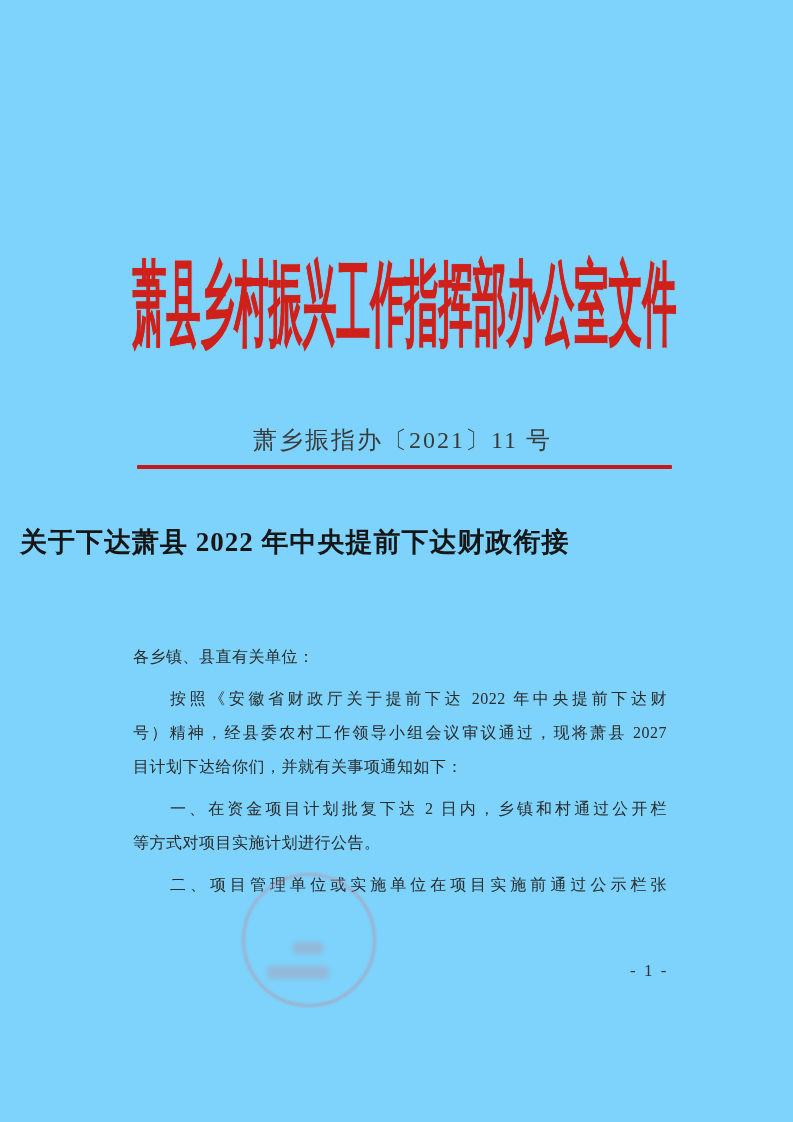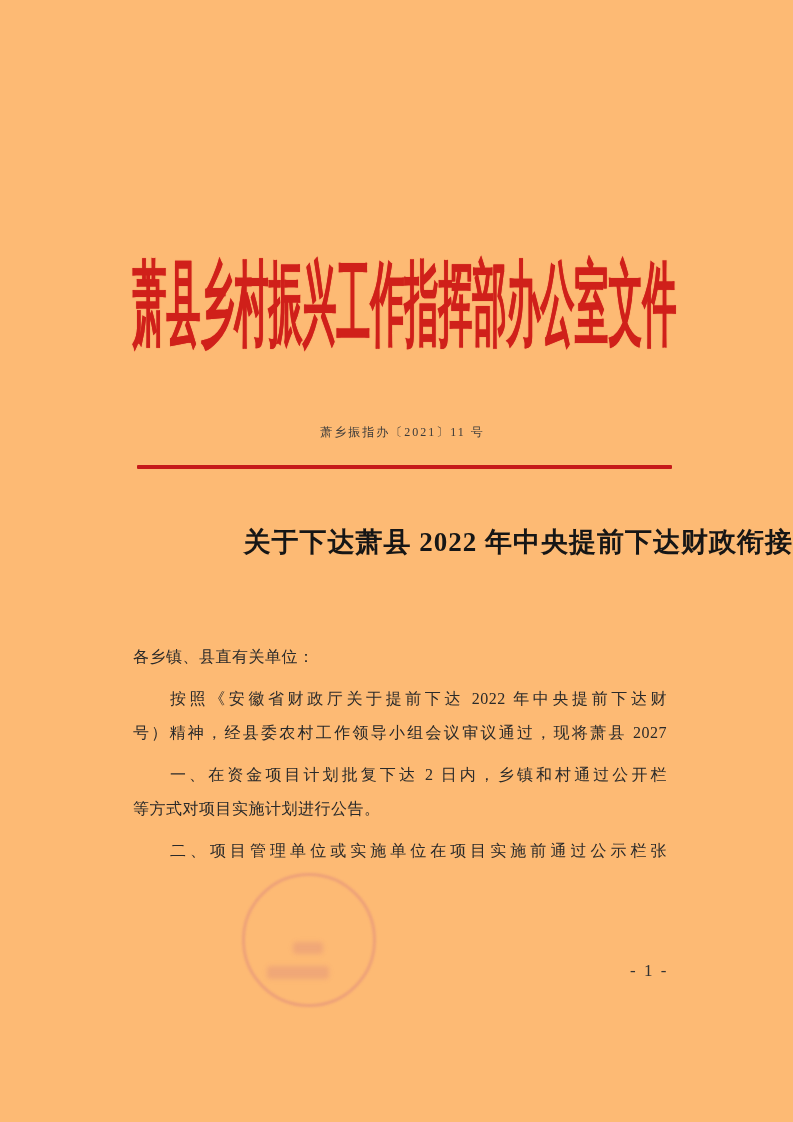--- a/index.html
+++ b/index.html
@@ -1,20 +1,20 @@
 <!DOCTYPE html>
 <html><head>
 <meta charset="utf-8">
 <style>
   html,body{margin:0;padding:0;background:#e9e9e9;}
   .page{
     position:relative;
     width:793px;height:1122px;
     margin:0 auto;
-    background:#fdba74;
+    background:#7dd3fc;
     overflow:hidden;
     font-family:"Liberation Serif","DejaVu Serif",serif;
   }
   
   .org-title{
     position:absolute;top:259px;left:0;right:0;
     text-align:center;padding-left:16px;
     pointer-events:none;
   }
   .org-title-text{
@@ -22,33 +22,33 @@
     font-size:34px;font-weight:bold;line-height:34px;
     letter-spacing:0px;white-space:nowrap;
     color:#d0201a;
     transform:scaleY(2.7);transform-origin:50% 0;
     text-shadow:0 0 0.5px #d0201a;
   }
   
   .doc-number{
     position:absolute;top:424px;left:0;right:0;
     text-align:center;padding-left:12px;
-    font-size:12px;letter-spacing:2px;
+    font-size:24px;letter-spacing:2px;
     color:#3a3a3a;
   }
   
   .red-rule{
     position:absolute;top:465px;left:137px;
     width:535px;height:4px;
     background:#c61a1a;border-radius:1px;
   }
   
   .doc-title{
     position:absolute;top:525px;left:0;right:0;
-    text-align:right;padding-left:20px;
+    text-align:left;padding-left:20px;
     font-size:27px;font-weight:bold;line-height:35px;
     letter-spacing:1px;color:#161616;
   }
   
   .body-text{
     position:absolute;top:640px;left:133px;width:534px;
     font-size:16px;line-height:34px;letter-spacing:0.5px;
     color:#2a2a2a;
   }
   .ln{display:block;height:34px;white-space:nowrap;}
@@ -94,20 +94,21 @@
   <div class="red-rule"></div>
 
   <div class="doc-title">
     <div>关于下达萧县 2022 年中央提前下达财政衔接</div>
   </div>
 
   <div class="body-text">
     <span class="ln">各乡镇、县直有关单位：</span>
     <span class="ln indent just">按照《安徽省财政厅关于提前下达 2022 年中央提前下达财</span>
     <span class="ln just">号）精神，经县委农村工作领导小组会议审议通过，现将萧县 2027</span>
+    <span class="ln">目计划下达给你们，并就有关事项通知如下：</span>
     <span class="ln indent just">一、在资金项目计划批复下达 2 日内，乡镇和村通过公开栏</span>
     <span class="ln">等方式对项目实施计划进行公告。</span>
     <span class="ln indent just">二、项目管理单位或实施单位在项目实施前通过公示栏张</span>
   </div>
 
   <div class="seal">
     <div class="seal-smudge s1"></div>
     <div class="seal-smudge s2"></div>
   </div>
 

